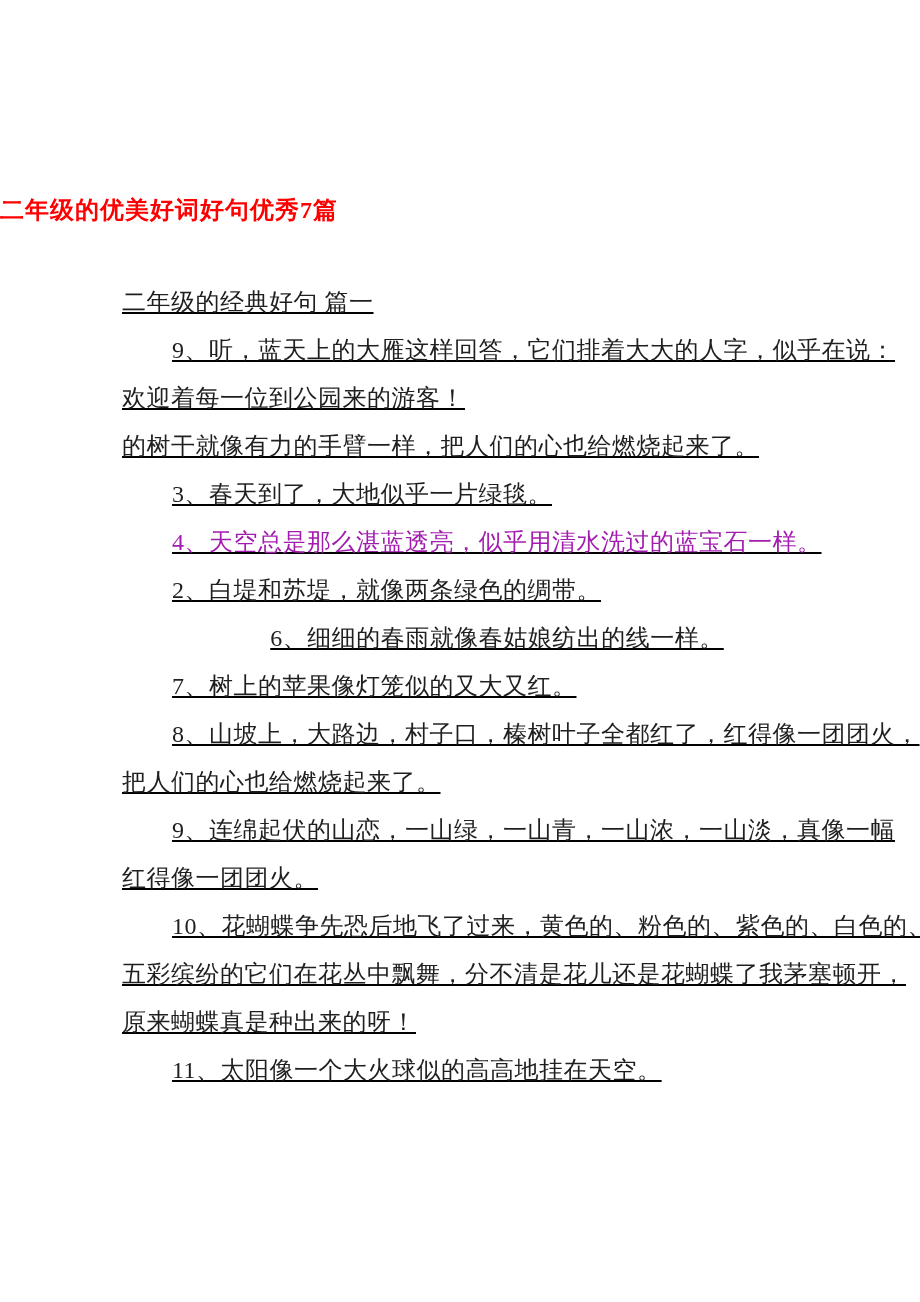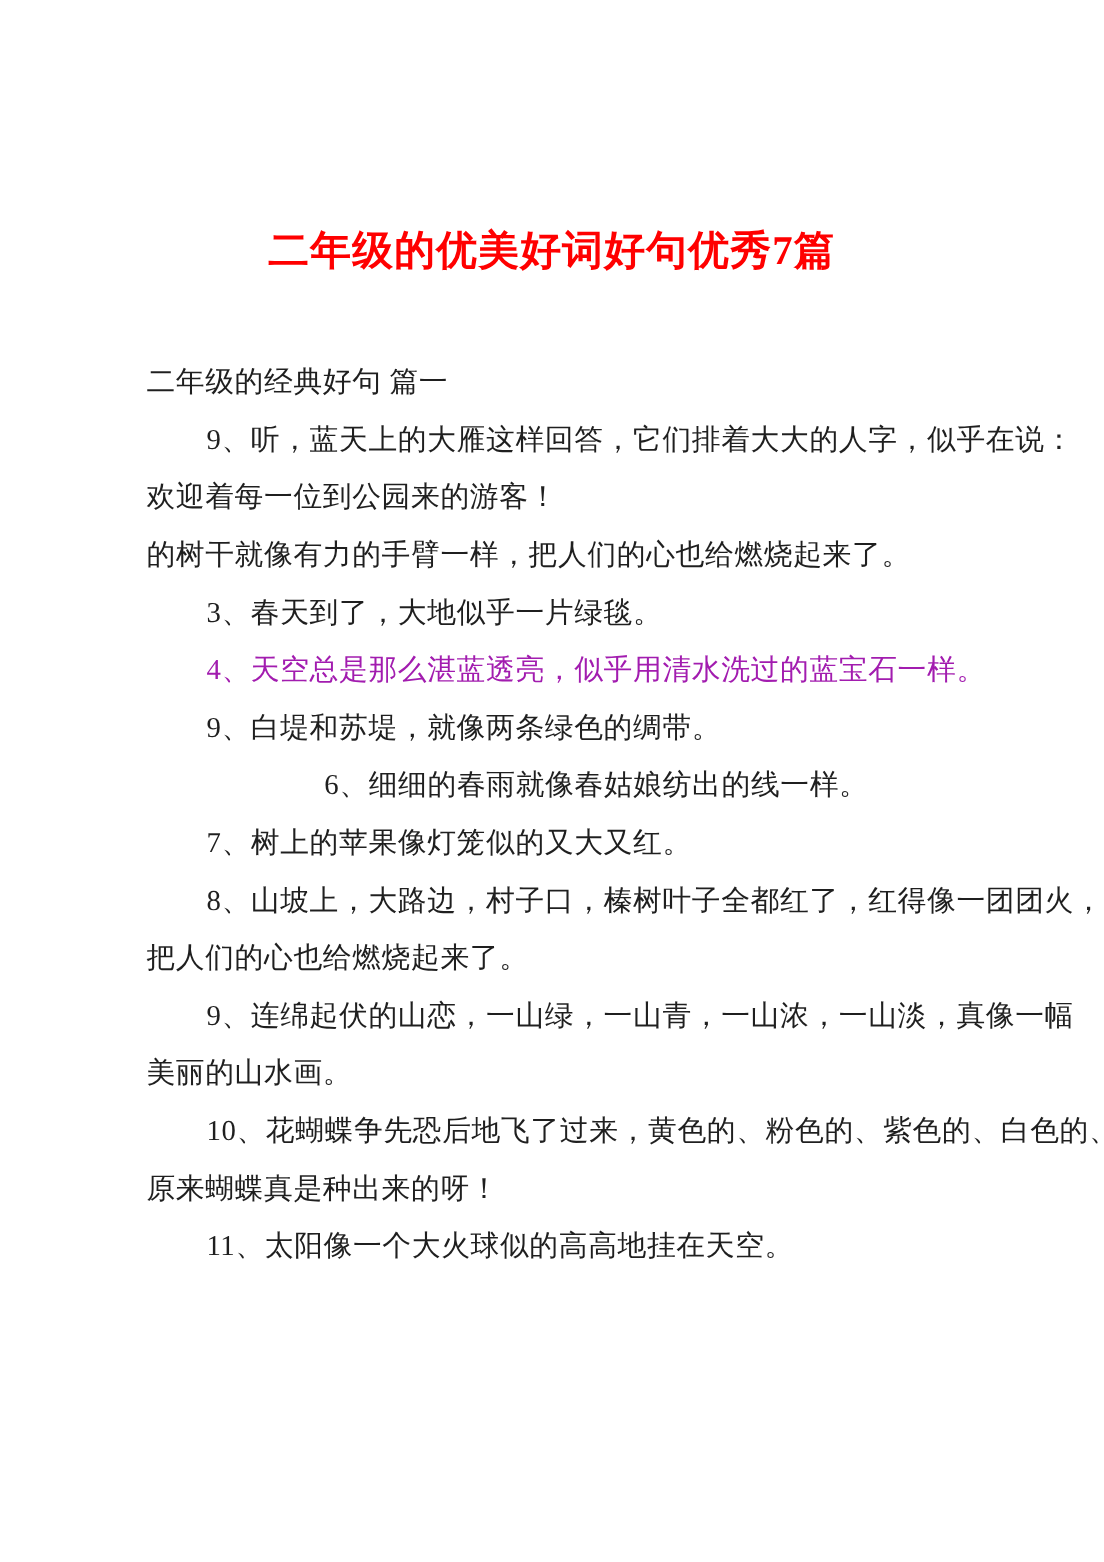--- a/index.html
+++ b/index.html
@@ -13,32 +13,33 @@
     height: 1302px;
     background: #ffffff;
     overflow: hidden;
     font-family: "Liberation Serif", "DejaVu Serif", serif;
   }
   .doc-title {
     position: absolute;
     top: 188px;
     left: 0;
     width: 100%;
-    text-align: center;
-    font-size: 34px;
+    text-align: left;
+    font-size: 24px;
     line-height: 44px;
     font-weight: bold;
     letter-spacing: 1px;
     color: #ff0000; 
   }
   .doc-content {
     position: absolute;
-    top: 295px;
+    top: 278px;
     left: 122px;
     width: 700px;
+    text-decoration: underline;
   }
   .text-line {
     height: 48px;
     line-height: 48px;
     font-size: 24px;
     color: #1f1f1f;
     white-space: nowrap;
     letter-spacing: 0.5px;
   }
   .text-line.indent {
@@ -60,25 +61,26 @@
   <div class="doc-title" style="color: rgb(255, 0, 0);">二年级的优美好词好句优秀7篇</div>
 
   <div class="doc-content">
     <div class="section-heading">二年级的经典好句 篇一</div>
     <div id="paragraphs-root">
         <div class="text-line indent" style="color: rgb(31, 31, 31);">9、听，蓝天上的大雁这样回答，它们排着大大的人字，似乎在说：</div>
         <div class="text-line" style="color: rgb(31, 31, 31);">欢迎着每一位到公园来的游客！</div>
         <div class="text-line" style="color: rgb(31, 31, 31);">的树干就像有力的手臂一样，把人们的心也给燃烧起来了。</div>
         <div class="text-line indent" style="color: rgb(31, 31, 31);">3、春天到了，大地似乎一片绿毯。</div>
         <div class="text-line indent" style="color: #a21caf;">4、天空总是那么湛蓝透亮，似乎用清水洗过的蓝宝石一样。</div>
-        <div class="text-line indent" style="color: rgb(31, 31, 31);">9、白堤和苏堤，就像两条绿色的绸带。</div>
+        <div class="text-line indent" style="color: rgb(31, 31, 31);">2、白堤和苏堤，就像两条绿色的绸带。</div>
         <div class="text-line indent" style="color: rgb(31, 31, 31); text-align: center;">6、细细的春雨就像春姑娘纺出的线一样。</div>
         <div class="text-line indent" style="color: rgb(31, 31, 31);">7、树上的苹果像灯笼似的又大又红。</div>
         <div class="text-line indent" style="color: rgb(31, 31, 31);">8、山坡上，大路边，村子口，榛树叶子全都红了，红得像一团团火，</div>
         <div class="text-line" style="color: rgb(31, 31, 31);">把人们的心也给燃烧起来了。</div>
         <div class="text-line indent" style="color: rgb(31, 31, 31);">9、连绵起伏的山恋，一山绿，一山青，一山浓，一山淡，真像一幅</div>
-        <div class="text-line" style="color: rgb(31, 31, 31);">美丽的山水画。</div>
+        <div class="text-line" style="color: rgb(31, 31, 31);">红得像一团团火。</div>
         <div class="text-line indent" style="color: rgb(31, 31, 31);">10、花蝴蝶争先恐后地飞了过来，黄色的、粉色的、紫色的、白色的、</div>
+        <div class="text-line" style="color: rgb(31, 31, 31);">五彩缤纷的它们在花丛中飘舞，分不清是花儿还是花蝴蝶了我茅塞顿开，</div>
         <div class="text-line" style="color: rgb(31, 31, 31);">原来蝴蝶真是种出来的呀！</div>
         <div class="text-line indent" style="color: rgb(31, 31, 31);">11、太阳像一个大火球似的高高地挂在天空。</div>
       </div>
   </div>
 </div>
 
 </body></html>

